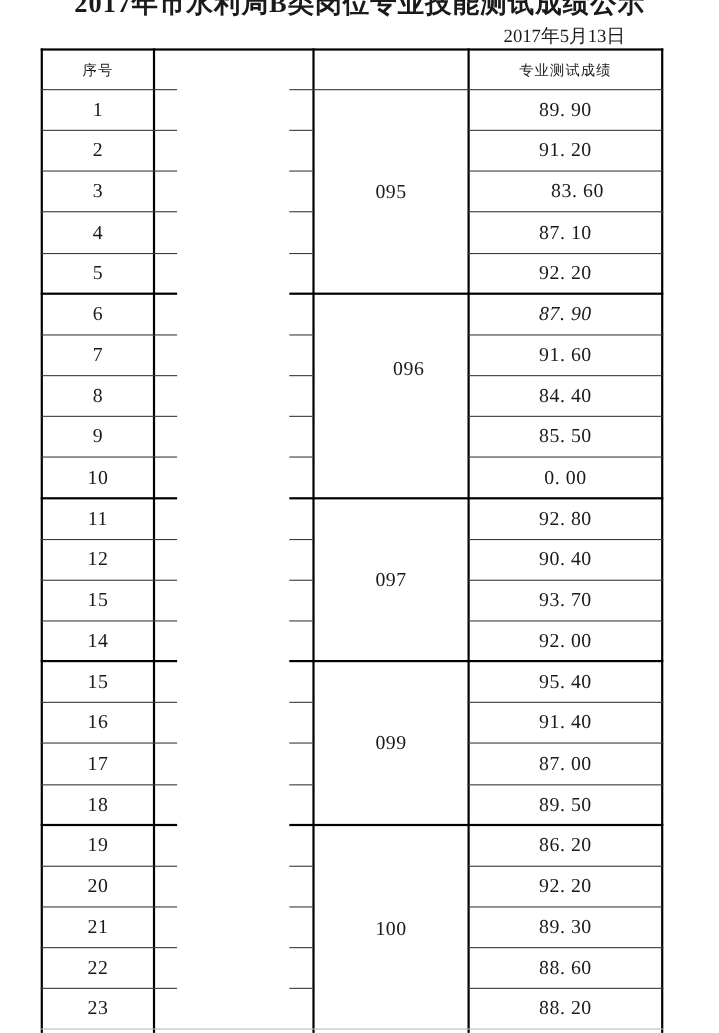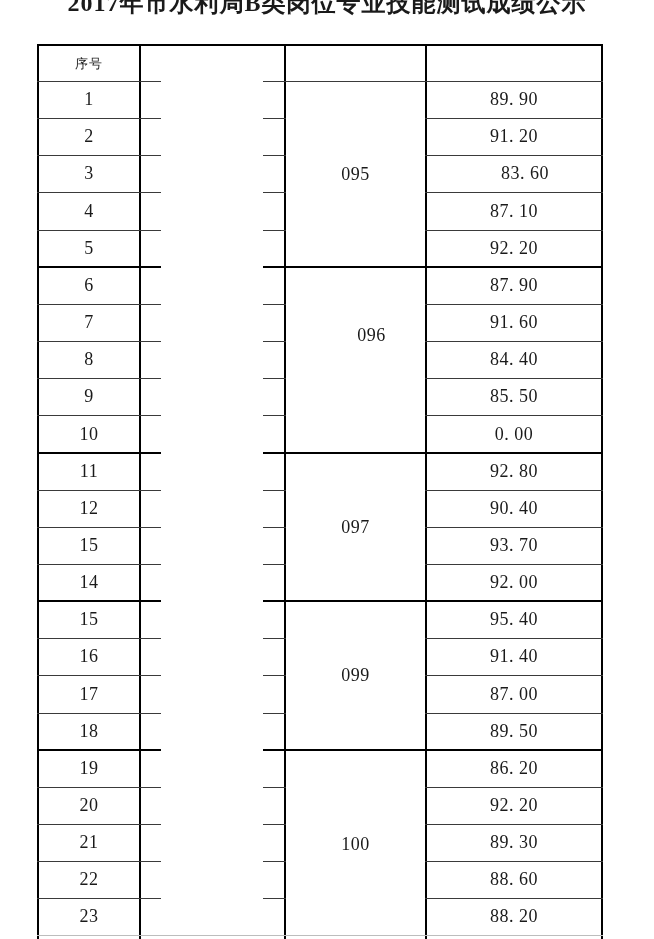--- a/index.html
+++ b/index.html
@@ -29,44 +29,46 @@
   .hc1{left:141px;top:46px;width:143px;height:35px;}
   .hc2{left:286px;top:46px;width:139px;height:35px;}
   .hc3{left:427px;top:46px;width:174px;height:35px;}
   .line{position:absolute;}
 </style>
 </head>
 <body>
 
 <div id="page">
   <div class="title">2017年市水利局B类岗位专业技能测试成绩公示</div>
+  <div class="date">2017年5月13日</div>
 
   <div class="hcell hc0">序号</div>
   <div class="hcell hc1"></div>
+  <div class="hcell hc3">专业测试成绩</div>
 
   <div id="table-layer">
       <div class="cell" style="left: 39px; top: 81px; width: 100px; height: 37px;">1</div>
       <div class="cell" style="left: 141px; top: 81px; width: 143px; height: 37px;"></div>
       <div class="cell" style="left: 427px; top: 81px; width: 174px; height: 37px;">89. 90</div>
       <div class="cell" style="left: 39px; top: 118px; width: 100px; height: 37px;">2</div>
       <div class="cell" style="left: 141px; top: 118px; width: 143px; height: 37px;"></div>
       <div class="cell" style="left: 427px; top: 118px; width: 174px; height: 37px;">91. 20</div>
       <div class="cell" style="left: 39px; top: 155px; width: 100px; height: 37px;">3</div>
       <div class="cell" style="left: 141px; top: 155px; width: 143px; height: 37px;"></div>
       <div class="cell" style="left: 427px; top: 155px; width: 196px; height: 37px;">83. 60</div>
       <div class="cell" style="left: 39px; top: 192px; width: 100px; height: 38px;">4</div>
       <div class="cell" style="left: 141px; top: 192px; width: 143px; height: 38px;"></div>
       <div class="cell" style="left: 427px; top: 192px; width: 174px; height: 38px; text-align: center;">87. 10</div>
       <div class="cell" style="left: 39px; top: 230px; width: 100px; height: 37px;">5</div>
       <div class="cell" style="left: 141px; top: 230px; width: 143px; height: 37px;"></div>
       <div class="cell" style="left: 427px; top: 230px; width: 174px; height: 37px;">92. 20</div>
       <div class="cell" style="left: 286px; top: 81px; width: 139px; height: 186px;">095</div>
       <div class="cell" style="left: 39px; top: 267px; width: 100px; height: 37px;">6</div>
       <div class="cell" style="left: 141px; top: 267px; width: 143px; height: 37px;"></div>
-      <div class="cell" style="left: 427px; top: 267px; width: 174px; height: 37px;">87. 90</div>
+      <div class="cell" style="left: 427px; top: 267px; width: 174px; height: 37px; font-style: italic;">87. 90</div>
       <div class="cell" style="left: 39px; top: 304px; width: 100px; height: 37px;">7</div>
       <div class="cell" style="left: 141px; top: 304px; width: 143px; height: 37px;"></div>
       <div class="cell" style="left: 427px; top: 304px; width: 174px; height: 37px;">91. 60</div>
       <div class="cell" style="left: 39px; top: 341px; width: 100px; height: 37px;">8</div>
       <div class="cell" style="left: 141px; top: 341px; width: 143px; height: 37px;"></div>
       <div class="cell" style="left: 427px; top: 341px; width: 174px; height: 37px;">84. 40</div>
       <div class="cell" style="left: 39px; top: 378px; width: 100px; height: 37px;">9</div>
       <div class="cell" style="left: 141px; top: 378px; width: 143px; height: 37px;"></div>
       <div class="cell" style="left: 427px; top: 378px; width: 174px; height: 37px;">85. 50</div>
       <div class="cell" style="left: 39px; top: 415px; width: 100px; height: 38px;">10</div>

